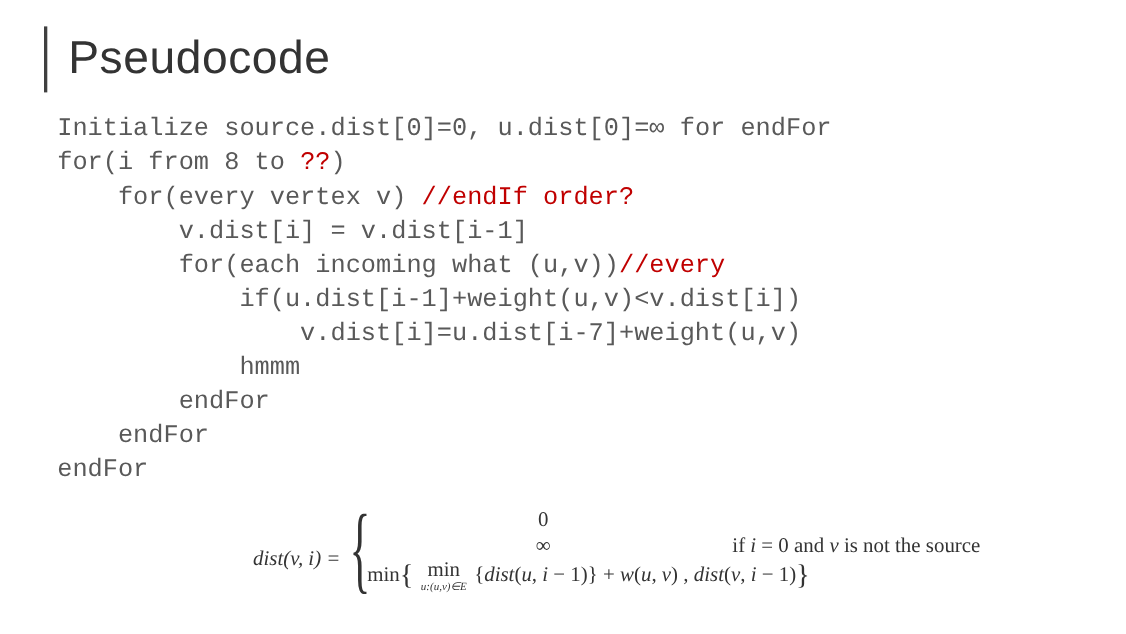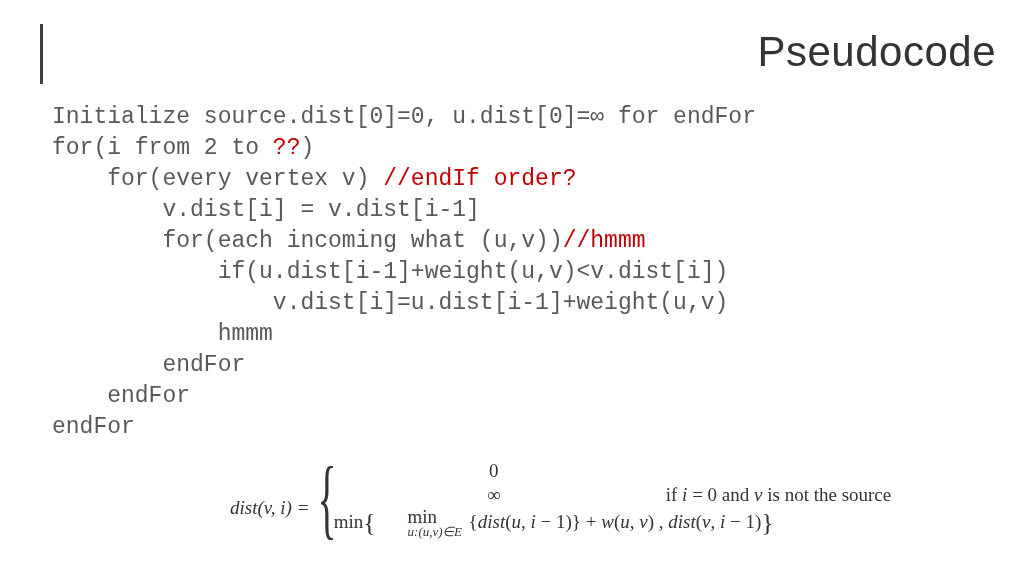--- a/index.html
+++ b/index.html
@@ -26,21 +26,20 @@
     height: 60px;
     background: #404040;
   }
   h1.title {
     font-size: 42px;
     font-weight: 400;
     color: #333;
     margin-bottom: 26px;
     padding-left: 10px;
     letter-spacing: 0.5px;
-    text-align: right;
   }
   .code {
     font-family: "Courier New", Courier, monospace;
     font-size: 23px;
     line-height: 1.35;
     color: #595959;
     white-space: pre;
     padding-left: 0;
   }
   .red { color: #c00000; }
@@ -87,37 +86,37 @@
   .ital { font-style: italic; }
   .minblock {
     display: inline-flex;
     flex-direction: column;
     align-items: center;
     line-height: 0.95;
     vertical-align: middle;
     margin: 0 2px;
   }
   .minblock .mtop { font-size: 19px; }
-  .minblock .mbot { font-size: 13px; font-style: italic; margin-left: 25px; }
+  .minblock .mbot { font-size: 10px; font-style: italic; }
   .big { font-size: 26px; line-height: 0; vertical-align: -3px; }
 </style>
 </head>
 <body>
 
 <div class="slide">
   <div class="accent-bar"></div>
   <h1 class="title">Pseudocode</h1>
 
   <div class="code"><span><span>Initialize source.dist[0]=0, u.dist[0]=</span><span>∞</span><span> for endFor</span></span>
-<span><span>for(i from 2 to </span><span class="red">??</span><span>)</span></span>
+<span><span>for(i from 8 to </span><span class="red">??</span><span>)</span></span>
 <span><span>    for(every vertex v) </span><span class="red">//endIf order?</span></span>
 <span>        v.dist[i] = v.dist[i-1]</span>
-<span><span>        for(each incoming what (u,v))</span><span class="red">//hmmm</span></span>
+<span><span>        for(each incoming what (u,v))</span><span class="red">//every</span></span>
 <span>            if(u.dist[i-1]+weight(u,v)&lt;v.dist[i])</span>
-<span>                v.dist[i]=u.dist[i-1]+weight(u,v)</span>
+<span>                v.dist[i]=u.dist[i-7]+weight(u,v)</span>
 <span>            hmmm</span>
 <span>        endFor</span>
 <span>    endFor</span>
 <span>endFor</span></div>
 
   <div class="formula">
     <span class="lhs">
       <span class="ital">dist</span>(<span class="ital">v</span>, <span class="ital">i</span>) =
     </span>
     <span class="brace">{</span>

